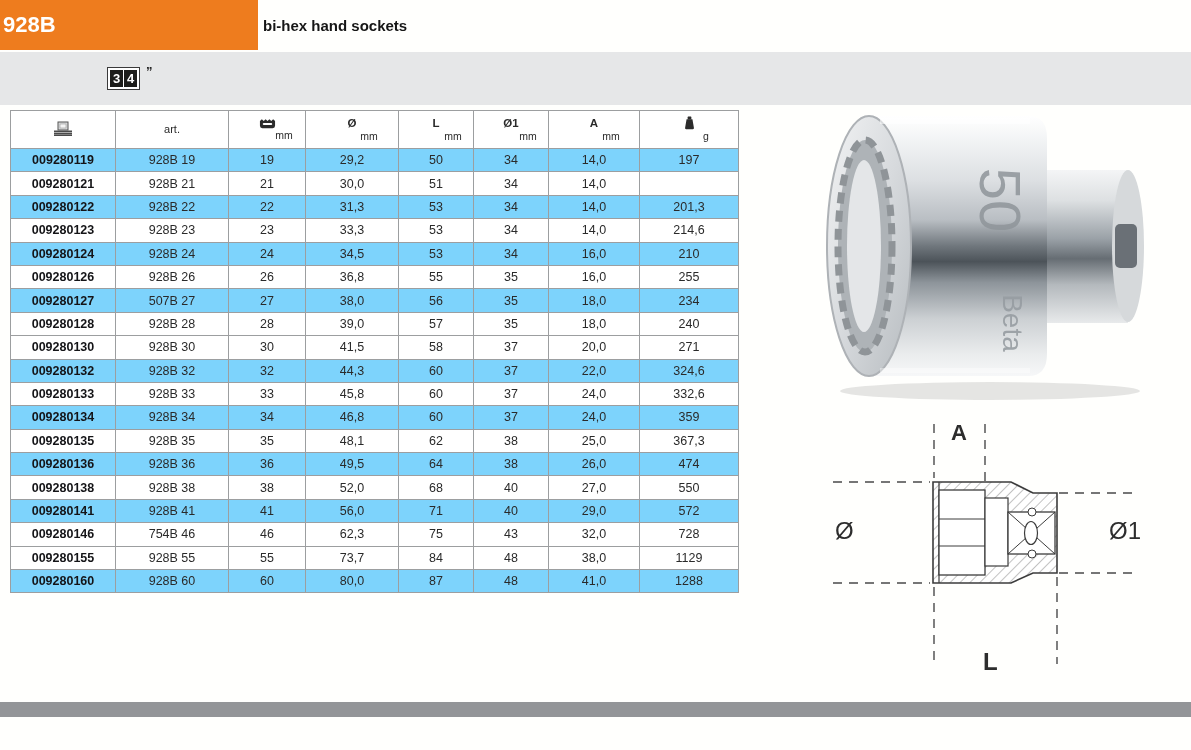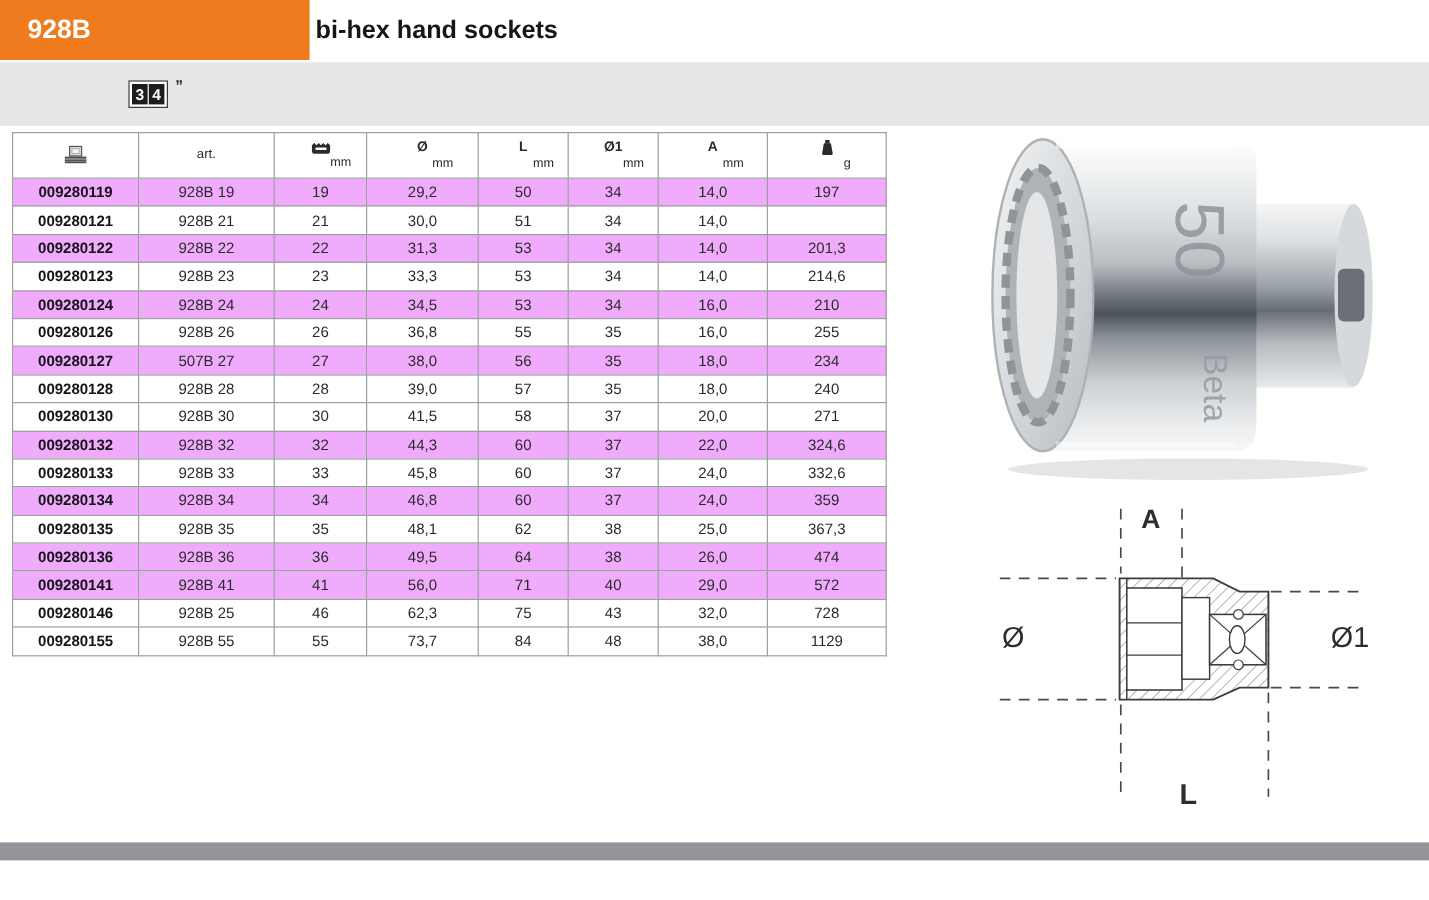--- a/index.html
+++ b/index.html
@@ -1,23 +1,23 @@
 <!DOCTYPE html>
 <html><head>
 <meta charset="utf-8">
 <style>
   * { margin:0; padding:0; box-sizing:border-box; }
   html,body { width:1191px; height:750px; background:#fff; font-family:"Liberation Sans", sans-serif; }
   .page { position:relative; width:1191px; height:750px; background:#fffffd; overflow:hidden; }
 
   
   .family-box { position:absolute; left:0; top:0; width:258px; height:50px; background:#ee7c1e;
-    color:#fff; font-size:22px; font-weight:bold; line-height:50px; padding-left:23px; }
+    color:#fff; font-size:22px; font-weight:bold; line-height:50px; padding-left:3px; }
   .page-title { position:absolute; left:263px; top:0; height:50px; line-height:52px;
-    font-size:21px; font-weight:bold; color:#161616; }
+    font-size:15px; font-weight:bold; color:#161616; }
 
   
   .standards-bar { position:absolute; left:0; top:52px; width:1191px; height:53px; background:#e6e7e8; }
   .drive-badge { position:absolute; left:107px; top:15px; display:inline-flex; gap:1px;
     background:#fff; border:1px solid #3a3a3a; padding:2px; }
   .drive-badge .tile { width:13px; height:17px; background:#1d1d1b; color:#fff;
     font-size:13px; font-weight:bold; display:flex; align-items:center; justify-content:center; }
   .inch-mark { position:absolute; left:146px; top:12px; font-size:13px; font-weight:bold; color:#222; }
   .ring-icon { position:absolute; left:168px; top:62px; }
   .standards-text { position:absolute; left:247px; top:52px; height:53px; line-height:55px;
@@ -28,21 +28,21 @@
   table.spec { position:absolute; left:10px; top:110px; width:728px; border-collapse:collapse;
     table-layout:fixed; background:#fff; }
   table.spec th, table.spec td { border:1px solid #9c9ea0; text-align:center; vertical-align:middle; padding:0; }
   table.spec thead th { height:38px; background:#fff; font-weight:normal; }
   .th-stack { display:flex; flex-direction:column; align-items:center; justify-content:center; gap:1px; }
   .th-sym { font-size:11.5px; color:#2a2a2a; line-height:1.1; font-weight:bold; }
   .th-sym.light { font-weight:normal; font-size:11px; }
   .th-unit { font-size:10.5px; color:#2a2a2a; line-height:1.1;margin-left:34px; }
   table.spec tbody td { height:23.4px; font-size:12.5px; color:#2a2a2a; }
   table.spec tbody td:first-child { font-weight:bold; color:#141417; }
-  table.spec tbody tr.stripe { background:#f0abfc; }
+  table.spec tbody tr.stripe { background:#7dd3fc; }
 
   
   .product-photo { position:absolute; left:795px; top:88px; }
   .tech-diagram { position:absolute; left:833px; top:402px; }
   .diag-label { font-family:"Liberation Sans", sans-serif; fill:#2d2d2d; }
 
   
   .footer-bar { position:absolute; left:0; top:702px; width:1191px; height:15px; background:#939598; }
 </style>
 </head>
@@ -277,49 +277,69 @@
         <tr class="stripe">
       <td>009280136</td>
       <td>928B 36</td>
       <td>36</td>
       <td>49,5</td>
       <td>64</td>
       <td>38</td>
       <td>26,0</td>
       <td>474</td>
     </tr>
+        <tr>
+      <td>009280138</td>
+      <td>928B 38</td>
+      <td>38</td>
+      <td>52,0</td>
+      <td>68</td>
+      <td>40</td>
+      <td>27,0</td>
+      <td>550</td>
+    </tr>
         <tr class="stripe">
       <td>009280141</td>
       <td>928B 41</td>
       <td>41</td>
       <td>56,0</td>
       <td>71</td>
       <td>40</td>
       <td>29,0</td>
       <td>572</td>
     </tr>
         <tr>
       <td>009280146</td>
-      <td>928B 25</td>
+      <td>754B 46</td>
       <td>46</td>
       <td>62,3</td>
       <td>75</td>
       <td>43</td>
       <td>32,0</td>
       <td>728</td>
     </tr>
         <tr>
       <td>009280155</td>
       <td>928B 55</td>
       <td>55</td>
       <td>73,7</td>
       <td>84</td>
       <td>48</td>
       <td>38,0</td>
       <td>1129</td>
+    </tr>
+        <tr class="stripe">
+      <td>009280160</td>
+      <td>928B 60</td>
+      <td>60</td>
+      <td>80,0</td>
+      <td>87</td>
+      <td>48</td>
+      <td>41,0</td>
+      <td>1288</td>
     </tr>
       </tbody>
   </table>
 
   <svg class="product-photo" width="375" height="320" viewBox="0 0 375 320">
     <defs>
       <linearGradient id="chromeBody" x1="0" y1="0" x2="0" y2="1">
         <stop offset="0" stop-color="#ffffff"></stop>
           <stop offset="0.1" stop-color="#f1f3f4"></stop>
         <stop offset="0.25" stop-color="#dcdfe2"></stop>

